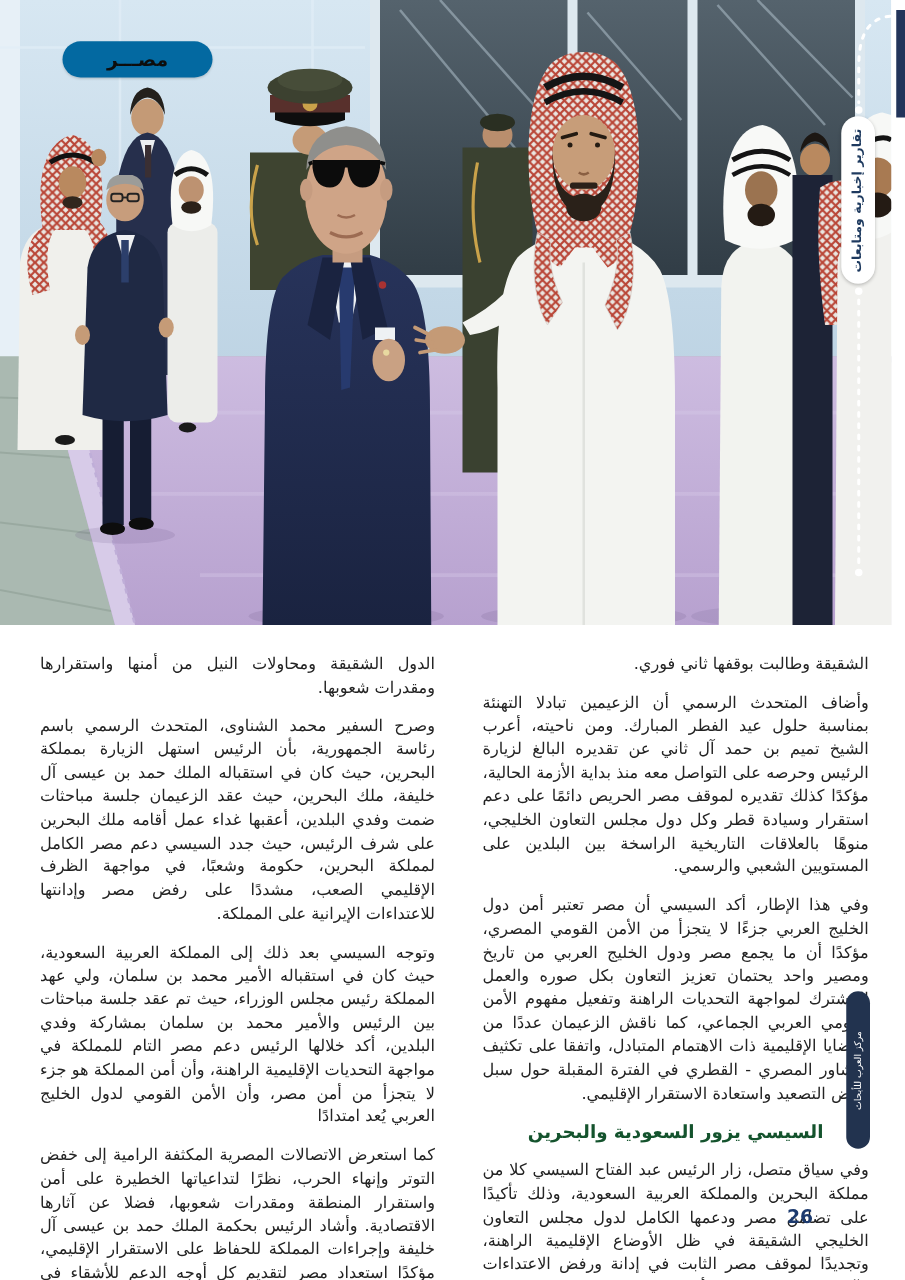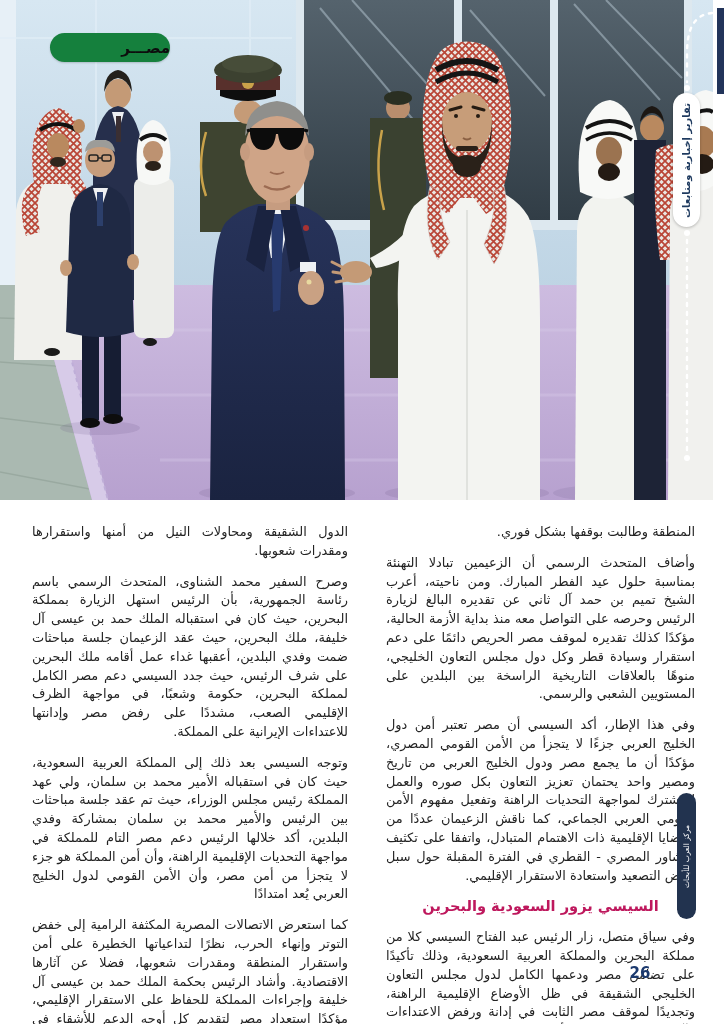--- a/index.html
+++ b/index.html
@@ -6,22 +6,22 @@
   .page {
     position:relative; width:724px; height:1024px; margin:0 auto;
     background:#ffffff; overflow:hidden;
     font-family:"DejaVu Sans", sans-serif;
   }
   .photo { position:absolute; top:0; left:0; width:713px; height:500px; }
   .photo svg { display:block; }
 
   .section-tab {
     position:absolute; top:33px; left:50px; width:120px; height:29px;
-    background:#15803d; border-radius:15px;
-    display:flex; align-items:center; justify-content:flex-end;
+    background:#0369a1; border-radius:15px;
+    display:flex; align-items:center; justify-content:center;
     font-size:15px; font-weight:bold; color:#0d0d0d;
     box-shadow:0 1px 2px rgba(0,0,0,.18);
   }
 
   .news-tag {
     position:absolute; left:673px; top:93px; width:27px; height:134px;
     background:#ffffff; border-radius:14px;
     display:flex; align-items:center; justify-content:center;
     box-shadow:0 1px 3px rgba(0,0,0,.25);
   }
@@ -45,21 +45,21 @@
     font-size:7.5px; color:#ffffff; letter-spacing:.5px;
   }
 
   .col {
     position:absolute; direction:rtl; text-align:justify;
     font-size:12.9px; line-height:18.8px; color:#232323;
   }
   .col p { margin:12px; }
   .col h2 {
     margin:3px 0 2px; font-size:14.6px; font-weight:bold;
-    text-align:center; color:#be185d;
+    text-align:center; color:#14532d;
   }
   .col-right { left:374px; top:511px; width:333px; }
   .col-left  { left:20px;  top:511px; width:340px; }
 
   .page-num {
     position:absolute; left:620px; top:964px; width:40px;
     text-align:center; font-size:15px; font-weight:bold; color:#1c3a6e;
   }
 </style>
 </head>
@@ -283,21 +283,21 @@
     <span>مصـــر</span>
   </div>
 
   <div class="news-tag">
     <span>تقارير إخبارية ومتابعات</span>
   </div>
 
   <div class="top-right-bar"></div>
 
   <div class="col col-right">
-    <p>المنطقة وطالبت بوقفها بشكل فوري.</p>
+    <p>الشقيقة وطالبت بوقفها ثاني فوري.</p>
     <p>وأضاف المتحدث الرسمي أن الزعيمين تبادلا التهنئة بمناسبة حلول عيد الفطر المبارك. ومن ناحيته، أعرب الشيخ تميم بن حمد آل ثاني عن تقديره البالغ لزيارة الرئيس وحرصه على التواصل معه منذ بداية الأزمة الحالية، مؤكدًا كذلك تقديره لموقف مصر الحريص دائمًا على دعم استقرار وسيادة قطر وكل دول مجلس التعاون الخليجي، منوهًا بالعلاقات التاريخية الراسخة بين البلدين على المستويين الشعبي والرسمي.</p>
     <p>وفي هذا الإطار، أكد السيسي أن مصر تعتبر أمن دول الخليج العربي جزءًا لا يتجزأ من الأمن القومي المصري، مؤكدًا أن ما يجمع مصر ودول الخليج العربي من تاريخ ومصير واحد يحتمان تعزيز التعاون بكل صوره والعمل المشترك لمواجهة التحديات الراهنة وتفعيل مفهوم الأمن القومي العربي الجماعي، كما ناقش الزعيمان عددًا من القضايا الإقليمية ذات الاهتمام المتبادل، واتفقا على تكثيف التشاور المصري - القطري في الفترة المقبلة حول سبل خفض التصعيد واستعادة الاستقرار الإقليمي.</p>
     <h2>السيسي يزور السعودية والبحرين</h2>
     <p>وفي سياق متصل، زار الرئيس عبد الفتاح السيسي كلا من مملكة البحرين والمملكة العربية السعودية، وذلك تأكيدًا على تضامن مصر ودعمها الكامل لدول مجلس التعاون الخليجي الشقيقة في ظل الأوضاع الإقليمية الراهنة، وتجديدًا لموقف مصر الثابت في إدانة ورفض الاعتداءات الآثمة وغير المبررة على أراضي</p>
   </div>
 
   <div class="col col-left">
     <p>الدول الشقيقة ومحاولات النيل من أمنها واستقرارها ومقدرات شعوبها.</p>
     <p>وصرح السفير محمد الشناوى، المتحدث الرسمي باسم رئاسة الجمهورية، بأن الرئيس استهل الزيارة بمملكة البحرين، حيث كان في استقباله الملك حمد بن عيسى آل خليفة، ملك البحرين، حيث عقد الزعيمان جلسة مباحثات ضمت وفدي البلدين، أعقبها غداء عمل أقامه ملك البحرين على شرف الرئيس، حيث جدد السيسي دعم مصر الكامل لمملكة البحرين، حكومة وشعبًا، في مواجهة الظرف الإقليمي الصعب، مشددًا على رفض مصر وإدانتها للاعتداءات الإيرانية على المملكة.</p>
     <p>وتوجه السيسي بعد ذلك إلى المملكة العربية السعودية، حيث كان في استقباله الأمير محمد بن سلمان، ولي عهد المملكة رئيس مجلس الوزراء، حيث تم عقد جلسة مباحثات بين الرئيس والأمير محمد بن سلمان بمشاركة وفدي البلدين، أكد خلالها الرئيس دعم مصر التام للمملكة في مواجهة التحديات الإقليمية الراهنة، وأن أمن المملكة هو جزء لا يتجزأ من أمن مصر، وأن الأمن القومي لدول الخليج العربي يُعد امتدادًا</p>

